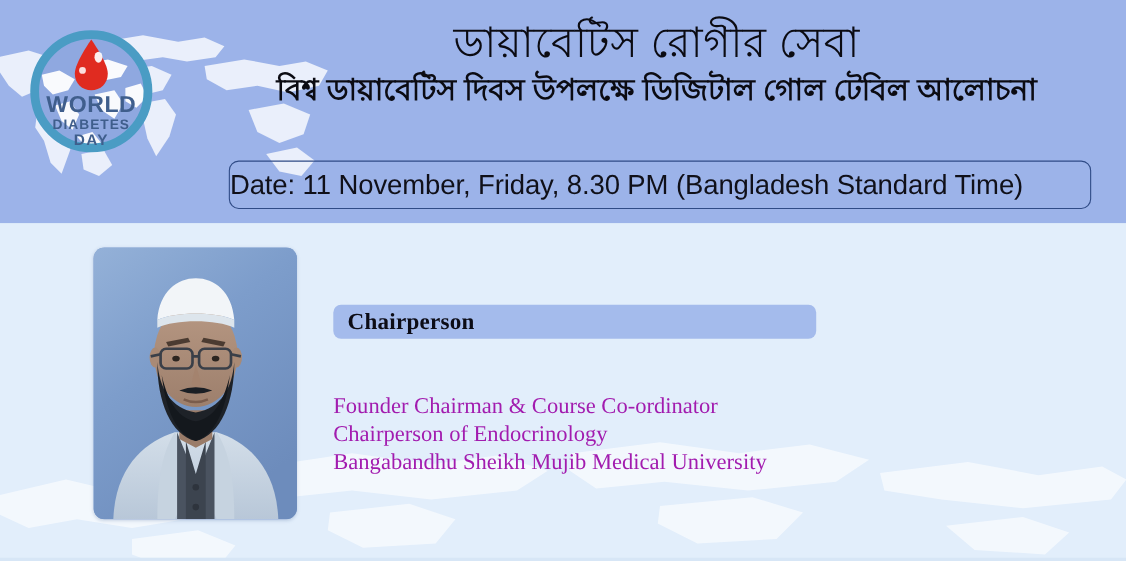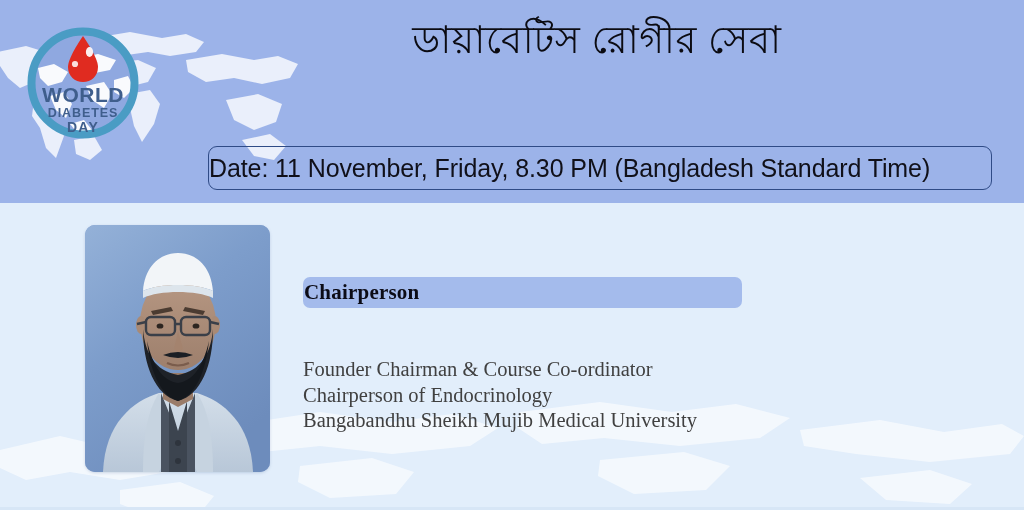--- a/index.html
+++ b/index.html
@@ -126,21 +126,21 @@
     background:#a4bbec;
     border-radius:7px;
     display:flex;
     align-items:center;
   }
   .role-badge-label {
     font-family:"Liberation Serif", serif;
     font-weight:bold;
     font-size:21px;
     color:#0c0c16;
-    padding-left:1px;
+    padding-left:13px;
     letter-spacing:.2px;
   }
 
   .speaker-name {
     position:absolute;
     left:303px; top:316px;
     font-family:"Liberation Serif", serif;
     font-weight:bold;
     font-size:30px;
     color:#0a0a12;
@@ -148,21 +148,21 @@
     letter-spacing:.1px;
   }
   .speaker-lines {
     position:absolute;
     left:303px; top:357px;
     width:560px;
   }
   .speaker-line {
     font-family:"Liberation Serif", serif;
     font-size:20.5px;
-    color:#404040;
+    color:#a21caf;
     line-height:25.5px;
     white-space:nowrap;
   }
 </style>
 </head>
 <body>
 
 <div id="poster">
 
   <div class="header">
@@ -203,20 +203,21 @@
         </g>
 
         <text x="59" y="78" text-anchor="middle" font-family="Liberation Sans, sans-serif" font-size="21" font-weight="bold" fill="#3f5e8c" letter-spacing="0.5">WORLD</text>
         <text x="59" y="93" text-anchor="middle" font-family="Liberation Sans, sans-serif" font-size="12.5" font-weight="bold" fill="#3f5e8c" letter-spacing="0.9">DIABETES</text>
         <text x="59" y="108" text-anchor="middle" font-family="Liberation Sans, sans-serif" font-size="14" font-weight="bold" fill="#3f5e8c" letter-spacing="1.2">DAY</text>
       </svg>
     </div>
 
     <div class="title-block">
       <div class="title-main">ডায়াবেটিস রোগীর সেবা</div>
+      <div class="title-sub">বিশ্ব ডায়াবেটিস দিবস উপলক্ষে ডিজিটাল গোল টেবিল আলোচনা</div>
     </div>
 
     <div class="date-box">
       <span class="date-text">Date: 11 November, Friday, 8.30 PM (Bangladesh Standard Time)</span>
     </div>
   </div>
 
   <div class="body-area">
 
     <svg class="body-map" viewBox="0 0 1024 170" preserveAspectRatio="none">

